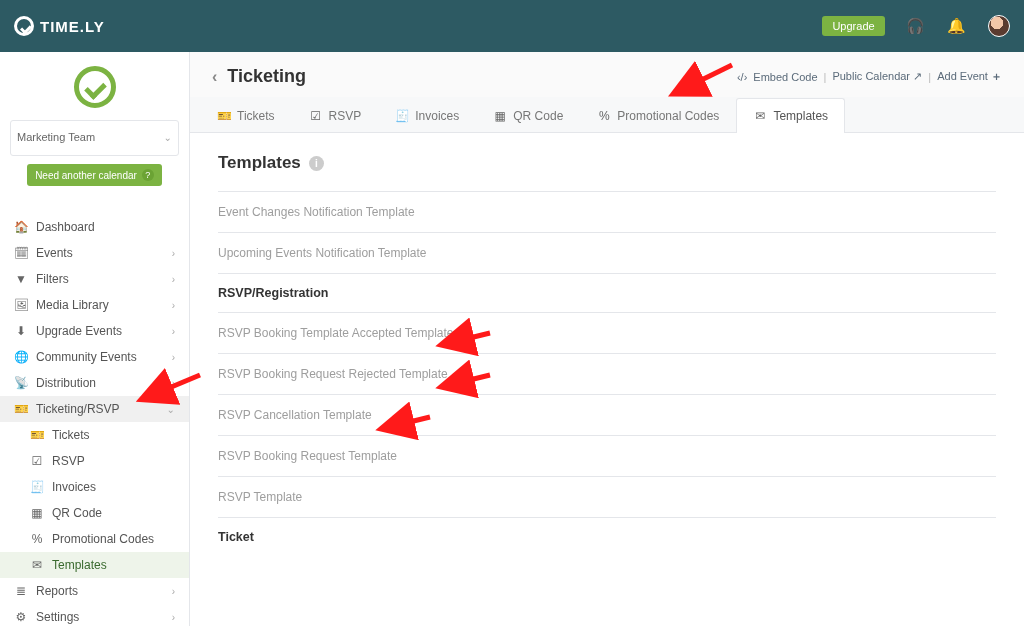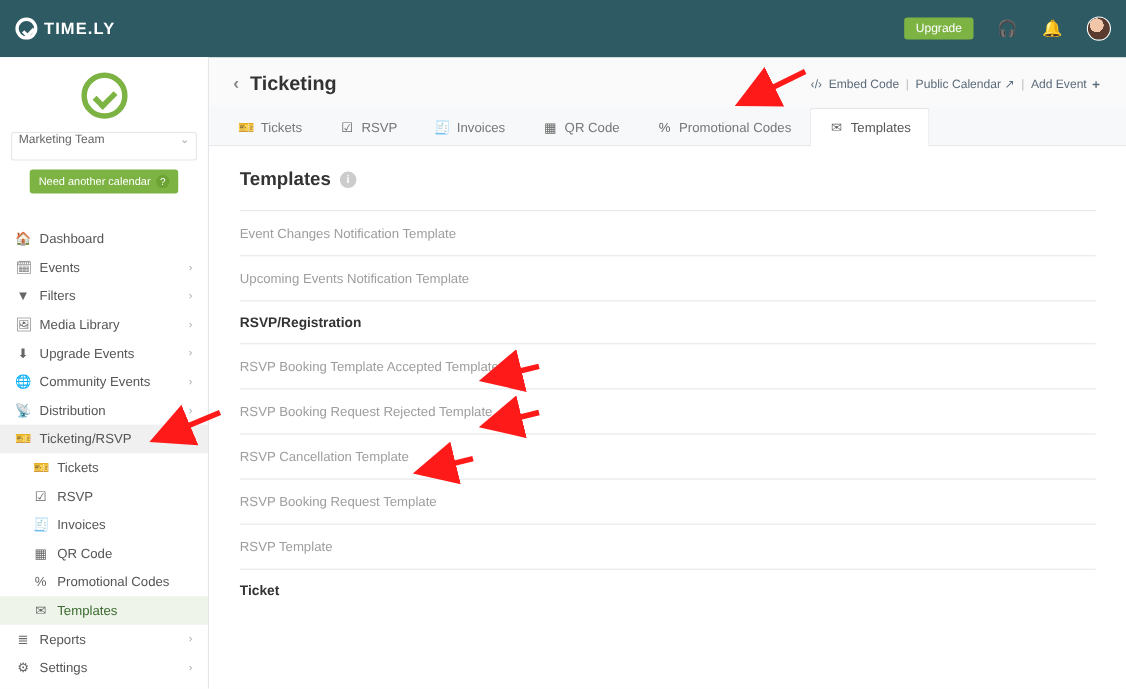--- a/index.html
+++ b/index.html
@@ -26,21 +26,21 @@
 
   
   .app{display:flex;height:calc(626px - 36px)}
   .sidebar{width:190px;background:#fff;border-right:1px solid var(--border);font-size:12px;position:relative}
   .main{flex:1;display:flex;flex-direction:column;overflow:hidden}
 
   
   .side-top{padding:14px 10px 10px;text-align:center}
   .logo-big{width:42px;height:42px;border:5px solid var(--green);border-radius:50%;margin:0 auto 12px;position:relative}
   .logo-big::after{content:"";position:absolute;left:7px;top:11px;width:14px;height:8px;border-left:5px solid var(--green);border-bottom:5px solid var(--green);transform:rotate(-45deg)}
-  .cal-sel{width:100%;border:1px solid var(--border);border-radius:3px;height:26px;font-size:11px;padding:0 6px;color:#666;background:#fff;display:flex;align-items:flex-start;justify-content:space-between;cursor:pointer}
+  .cal-sel{width:100%;border:1px solid var(--border);border-radius:3px;height:36px;font-size:11px;padding:12px 6px;color:#666;background:#fff;display:flex;align-items:flex-end;justify-content:space-between;cursor:pointer}
   .need-btn{margin-top:8px;display:inline-flex;align-items:center;gap:5px;background:var(--green);color:#fff;font-size:10px;padding:5px 8px;border-radius:3px;cursor:pointer}
   .need-q{width:12px;height:12px;border-radius:50%;background:#6ba334;color:#fff;font-size:9px;display:flex;align-items:center;justify-content:center}
 
   .side-nav{margin-top:18px}
   .nav-item{display:flex;align-items:center;justify-content:space-between;padding:6px 14px;color:#555;cursor:pointer}
   .nav-item .lbl{display:flex;align-items:center;gap:8px}
   .nav-item.active{background:#f0f0f0}
   .sub-item{display:flex;align-items:center;gap:8px;padding:6px 14px 6px 30px;color:#555;cursor:pointer}
   .sub-item.active{background:#eef4ea;color:#3a6a2f}
   .chev{font-size:10px;color:#aaa}

